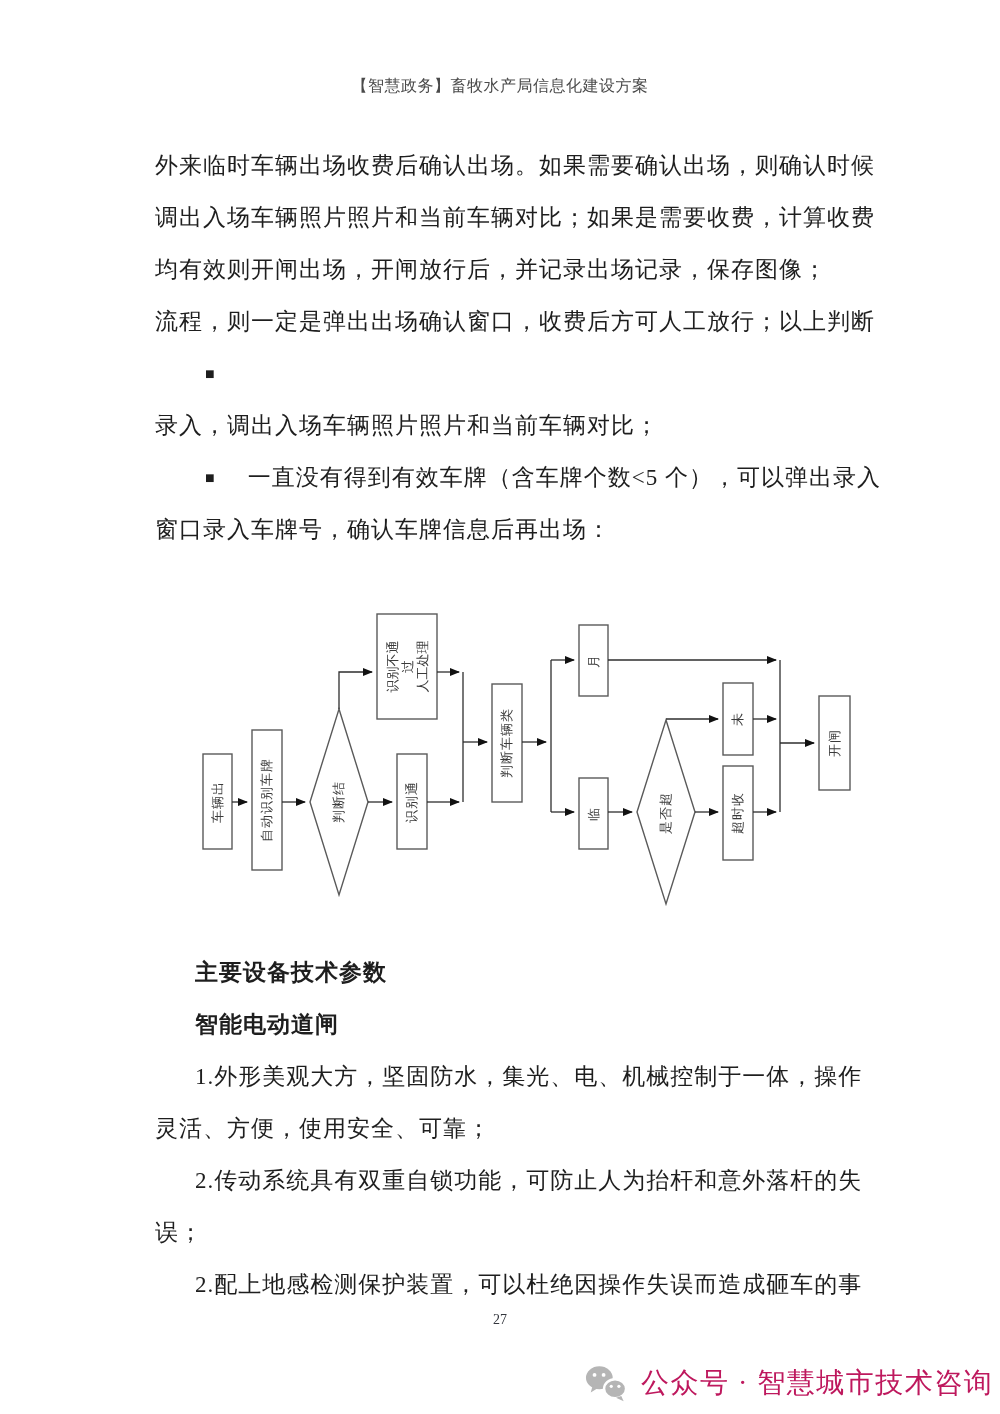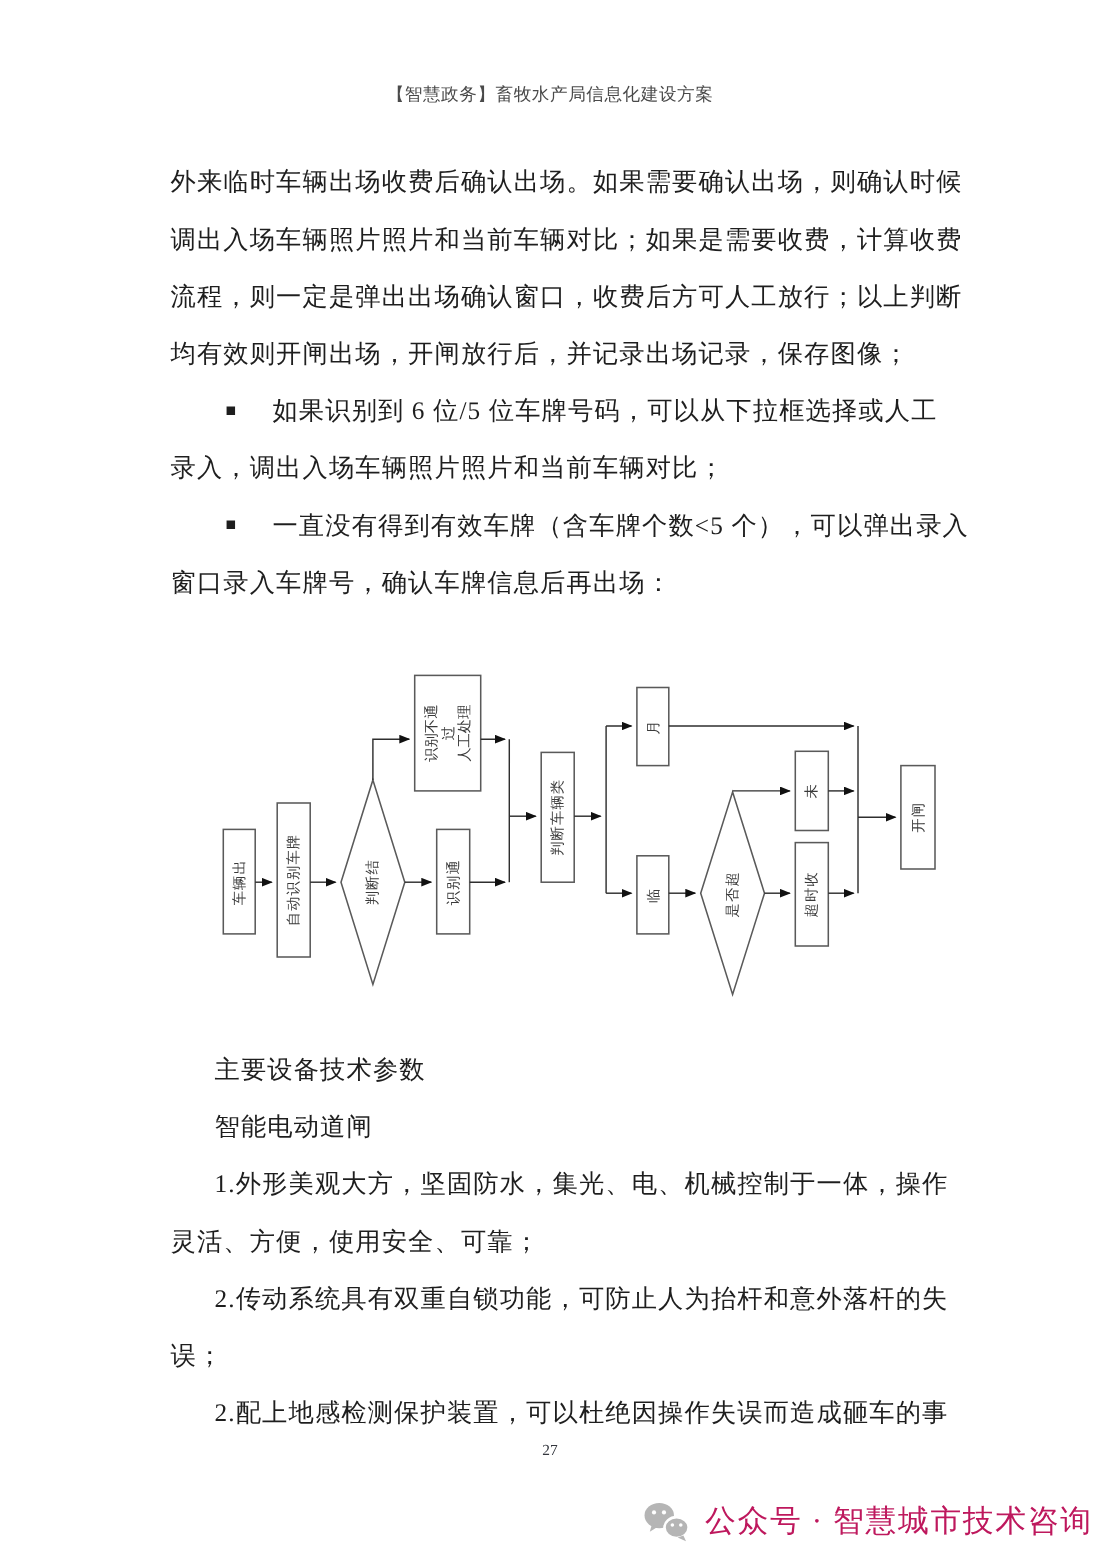--- a/index.html
+++ b/index.html
@@ -15,21 +15,21 @@
   }
   
   .body-block { position:absolute; top:127px; left:155px; width:722px; }
   .t-line {
     height:52px; display:flex; align-items:center;
     font-size:23px; letter-spacing:1px; color:#1e1e1e; white-space:nowrap;
   }
   .t-line .bullet { font-size:16px; margin-right:32px; position:relative; top:1px; }
   .ind2 { padding-left:50px; }  
   .ind1 { padding-left:40px; }  
-  .bold { font-weight:normal; }
+  .bold { font-weight:bold; }
 
   
   .flowchart { position:absolute; top:580px; left:180px; width:700px; height:350px; }
   .flowchart svg { position:absolute; top:0; left:0; }
   .fc-label {
     position:absolute; display:flex; align-items:center; justify-content:center;
     font-size:13px; color:#3a3a3a; pointer-events:none;
   }
   .fc-label .rot { transform:rotate(-90deg); white-space:nowrap; letter-spacing:1px; }
   .fc-label .rot-multi {
@@ -53,25 +53,24 @@
 </head>
 <body>
 
 <div class="page">
 
   <div class="doc-header">【智慧政务】畜牧水产局信息化建设方案</div>
 
   <div class="body-block">
     <div class="t-line">外来临时车辆出场收费后确认出场。如果需要确认出场，则确认时候</div>
     <div class="t-line">调出入场车辆照片照片和当前车辆对比；如果是需要收费，计算收费</div>
+    <div class="t-line">均有效则开闸出场，开闸放行后，并记录出场记录，保存图像；</div>
     <div class="t-line">流程，则一定是弹出出场确认窗口，收费后方可人工放行；以上判断</div>
-    <div class="t-line">均有效则开闸出场，开闸放行后，并记录出场记录，保存图像；</div>
     <div class="t-line ind2">
       <span class="bullet">■</span>
-      <span>如果识别到 6 位/5 位车牌号码，可以从下拉框选择或人工</span>
     </div>
     <div class="t-line">录入，调出入场车辆照片照片和当前车辆对比；</div>
     <div class="t-line ind2">
       <span class="bullet">■</span>
       <span>一直没有得到有效车牌（含车牌个数&lt;5 个），可以弹出录入</span>
     </div>
     <div class="t-line">窗口录入车牌号，确认车牌信息后再出场：</div>
   </div>
 
   <div class="flowchart">

